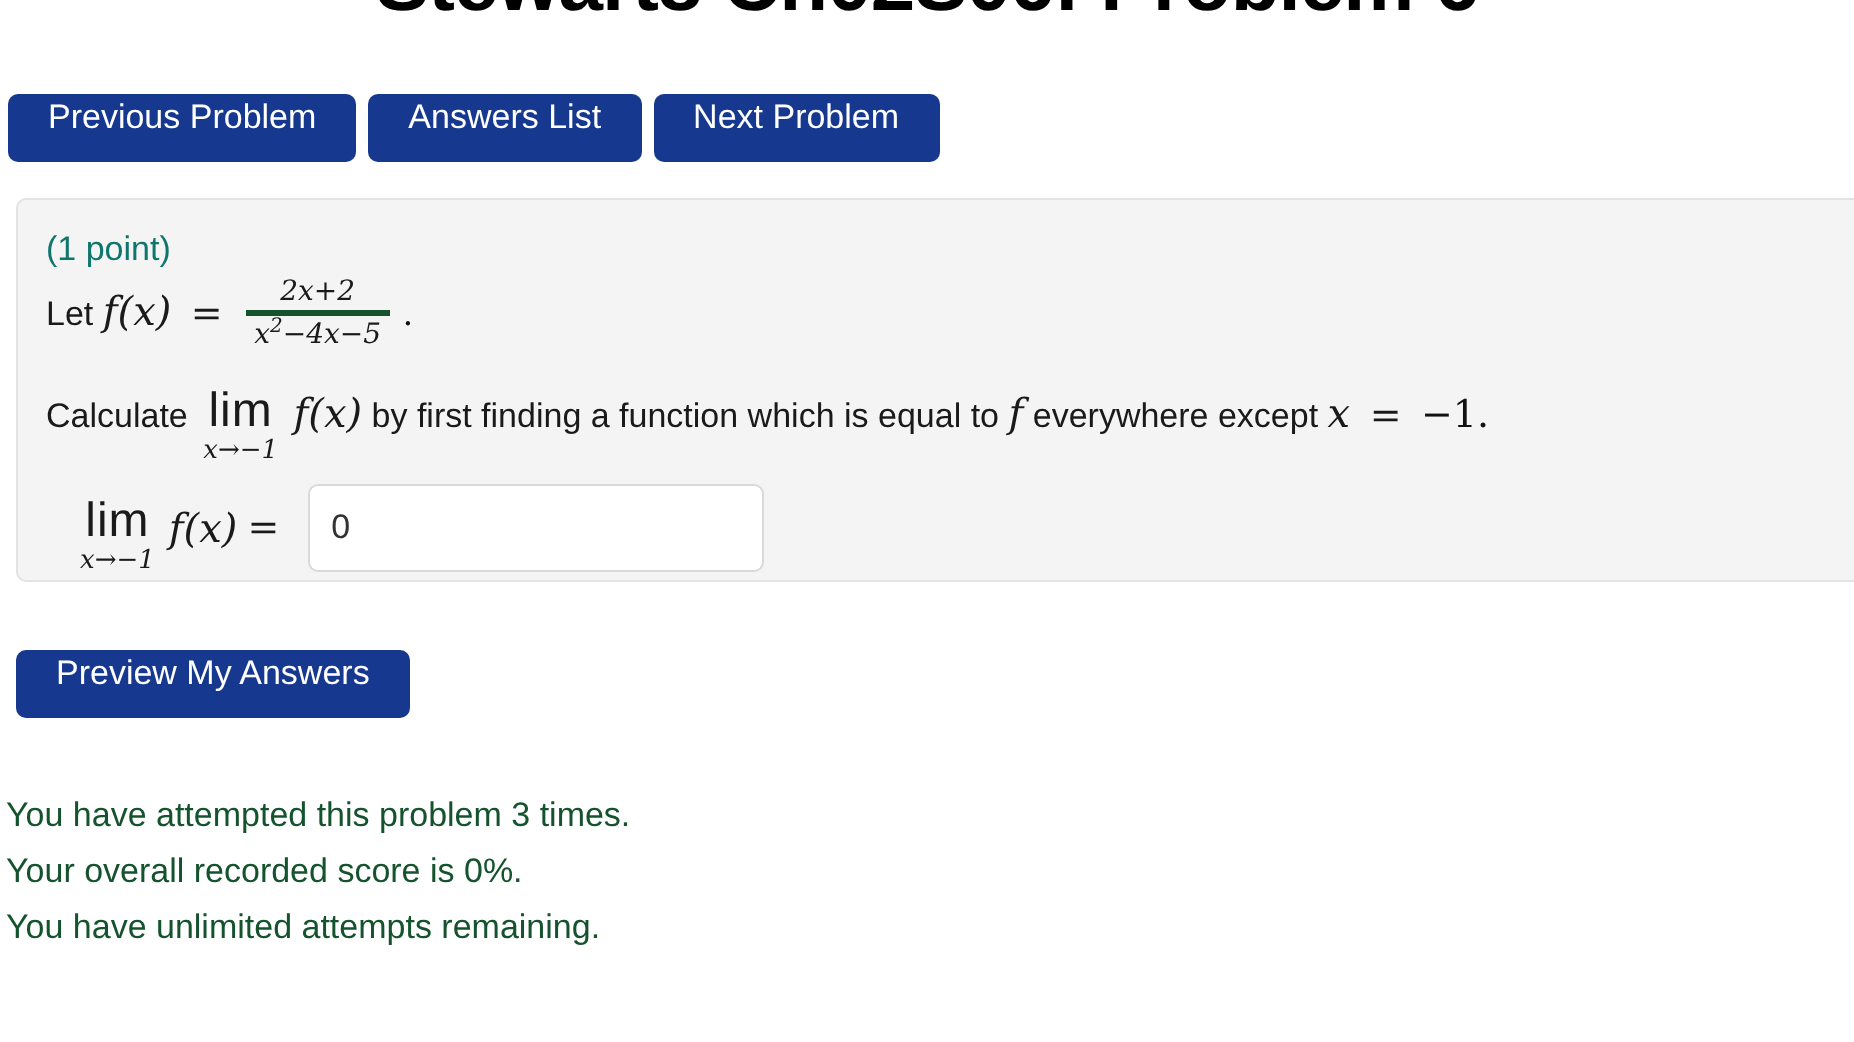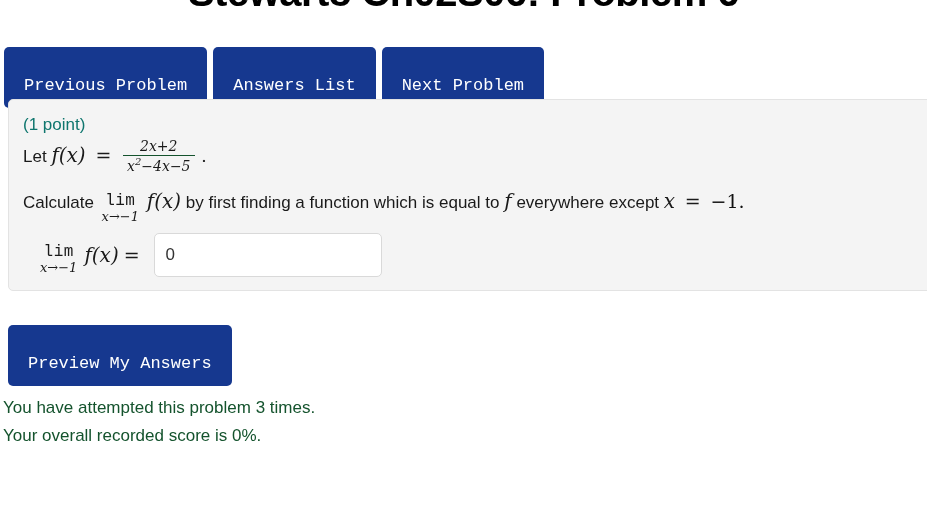--- a/index.html
+++ b/index.html
@@ -37,24 +37,24 @@
     top: 47px;
     left: 4px;
     display: flex;
     gap: 6px;
   }
   .btn {
     background: #16388f;
     color: #ffffff;
     border: none;
     border-radius: 5px;
-    font-family: Liberation Mono, monospace;
+    font-family: Liberation Sans, sans-serif;
     font-size: 17px;
     line-height: 1;
-    padding: 30px 20px 14px 20px;
+    padding: 3px 20px 14px 20px;
     cursor: pointer;
     white-space: nowrap;
     display: inline-block;
   }
 
   
   .problem-panel {
     position: absolute;
     top: 99px;
     left: 8px;
@@ -95,21 +95,21 @@
     text-align: center;
     position: relative;
     top: -1px;
     margin: 0 2px;
     line-height: 1.05;
   }
   .frac .num {
     display: block;
     font-size: 14px;
     padding: 0 4px 1px 4px;
-    border-bottom: 1px solid #14532d;
+    border-bottom: 3px solid #14532d;
     font-family: "DejaVu Serif", "Liberation Serif", serif;
     font-style: italic;
   }
   .frac .den {
     display: block;
     font-size: 14px;
     padding: 1px 4px 0 4px;
     font-family: "DejaVu Serif", "Liberation Serif", serif;
     font-style: italic;
   }
@@ -120,23 +120,23 @@
     display: inline-block;
     text-align: center;
     vertical-align: middle;
     position: relative;
     top: 4px;
     margin: 0 3px;
     line-height: 1;
   }
   .limop .lim-main {
     display: block;
-    font-family: Liberation Mono, monospace;
+    font-family: Liberation Sans, sans-serif;
     font-style: normal;
-    font-size: 16px;
+    font-size: 24px;
     letter-spacing: 0.5px;
   }
   .limop .lim-sub {
     display: block;
     font-family: "DejaVu Serif", "Liberation Serif", serif;
     font-style: italic;
     font-size: 13px;
     margin-top: 1px;
     white-space: nowrap;
   }
@@ -249,13 +249,14 @@
   </div>
 </div>
 
 <div class="action-bar">
   <button class="btn">Preview My Answers</button>
 </div>
 
 <div class="status-block">
   <p class="status-line">You have attempted this problem 3 times.</p>
   <p class="status-line">Your overall recorded score is 0%.</p>
+  <p class="status-line">You have unlimited attempts remaining.</p>
 </div>
 
 </body></html>

